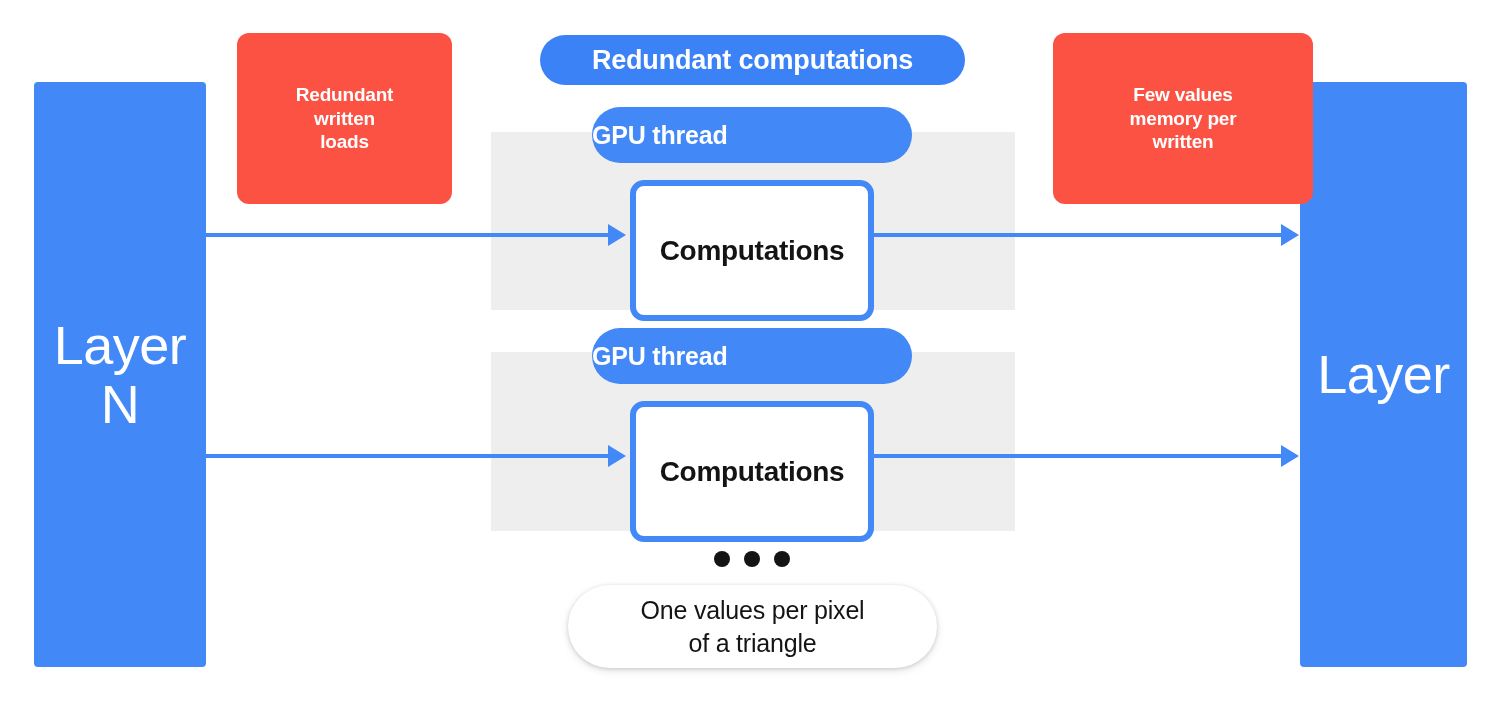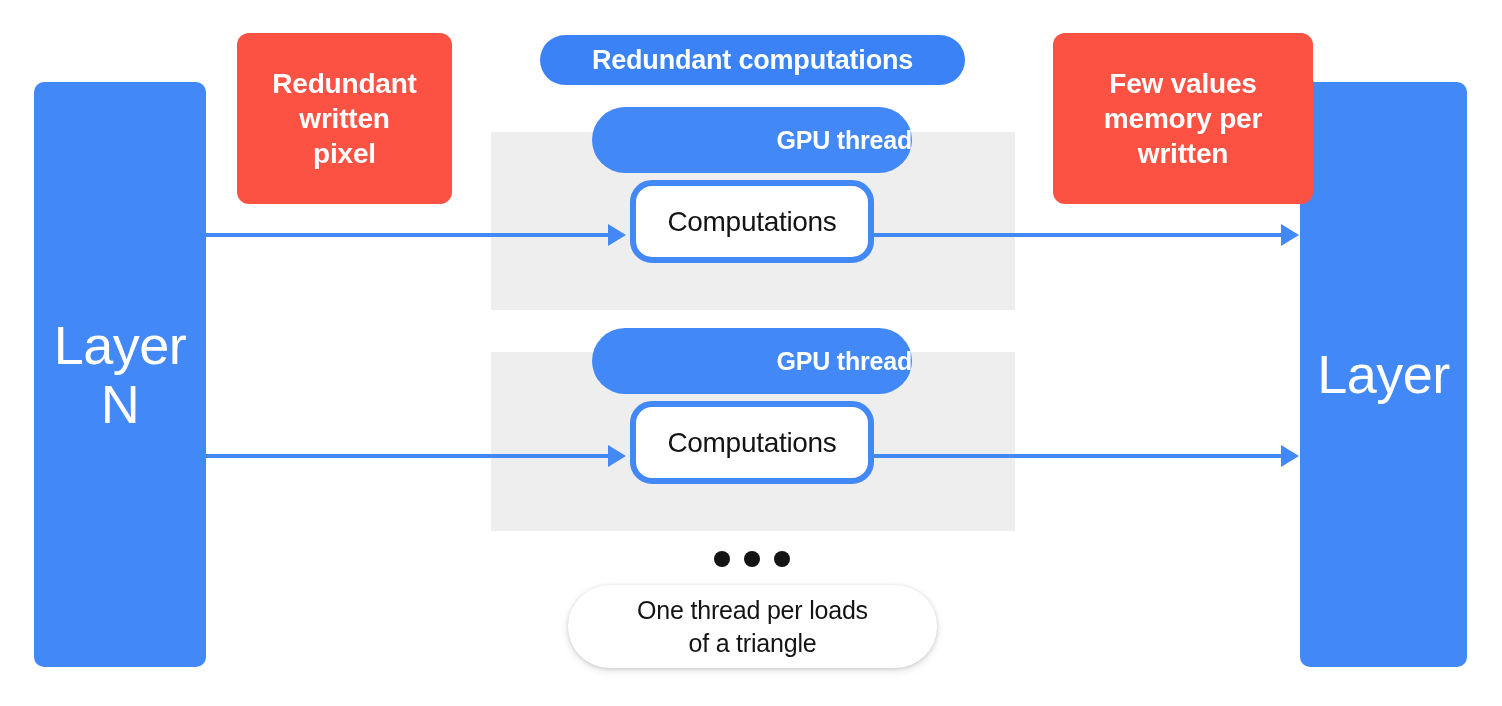--- a/index.html
+++ b/index.html
@@ -15,21 +15,21 @@
     width: 1502px;
     height: 706px;
     background: #ffffff;
     overflow: hidden;
   }
 
   
   .layer-slab {
     position: absolute;
     background: #4288f7;
-    border-radius: 10px;
+    border-radius: 4px;
     display: flex;
     align-items: center;
     justify-content: center;
     color: #ffffff;
     font-size: 54px;
     line-height: 1.08;
     font-weight: 400;
     text-align: center;
     letter-spacing: -0.5px;
   }
@@ -38,21 +38,21 @@
 
   
   .red-box {
     position: absolute;
     background: #fb5244;
     border-radius: 12px;
     display: flex;
     align-items: center;
     justify-content: center;
     color: #ffffff;
-    font-size: 28px;
+    font-size: 19px;
     line-height: 1.26;
     font-weight: bold;
     text-align: center;
     letter-spacing: -0.2px;
     padding: 8px 10px;
     box-sizing: border-box;
   }
   #red-mem-loads { left: 237px;  top: 33px; width: 215px; height: 171px; }
   #red-few-vals  { left: 1053px; top: 33px; width: 260px; height: 171px; }
 
@@ -82,49 +82,49 @@
   #band-1 { top: 132px; height: 178px; }
   #band-2 { top: 352px; height: 179px; }
 
   
   .gpu-pill {
     position: absolute;
     background: #4288f7;
     border-radius: 999px;
     left: 592px;
     width: 320px;
-    height: 66px;
-    display: flex;
-    align-items: center;
-    justify-content: flex-end;
+    height: 56px;
+    display: flex;
+    align-items: center;
+    justify-content: flex-start;
     color: #ffffff;
     font-size: 25px;
     font-weight: bold;
     letter-spacing: -0.2px;
     white-space: nowrap;
   }
   #gpu-pill-1 { top: 107px; }
   #gpu-pill-2 { top: 328px; }
 
   
   .comp-box {
     position: absolute;
     background: #ffffff;
     border: 6px solid #4288f7;
-    border-radius: 22px;
+    border-radius: 14px;
     left: 630px;
     width: 244px;
-    height: 83px;
+    height: 141px;
     box-sizing: border-box;
     display: flex;
     align-items: center;
     justify-content: center;
     color: #141414;
     font-size: 28px;
-    font-weight: 400;
+    font-weight: 700;
     letter-spacing: -0.3px;
     white-space: nowrap;
   }
   #comp-box-1 { top: 180px; }
   #comp-box-2 { top: 401px; }
 
   
   .arrow-line {
     position: absolute;
     height: 4px;
@@ -230,21 +230,21 @@
     <span>Computations</span>
   </div>
   <div class="comp-box" id="comp-box-2">
     <span>Computations</span>
   </div>
 
   <div class="red-box" id="red-mem-loads">
     <div>
       <span>Redundant</span><br>
       <span>written</span><br>
-      <span>pixel</span>
+      <span>loads</span>
     </div>
   </div>
 
   <div class="red-pill" id="red-redundant-comp">
     <span>Redundant computations</span>
   </div>
 
   <div class="red-box" id="red-few-vals">
     <div>
       <span>Few values</span><br>
@@ -254,18 +254,18 @@
   </div>
 
   <div id="ellipsis">
     <span class="dot"></span>
     <span class="dot"></span>
     <span class="dot"></span>
   </div>
 
   <div id="caption-pill">
     <div>
-      <span>One thread per loads</span><br>
+      <span>One values per pixel</span><br>
       <span>of a triangle</span>
     </div>
   </div>
 
 </div>
 
 </body></html>

